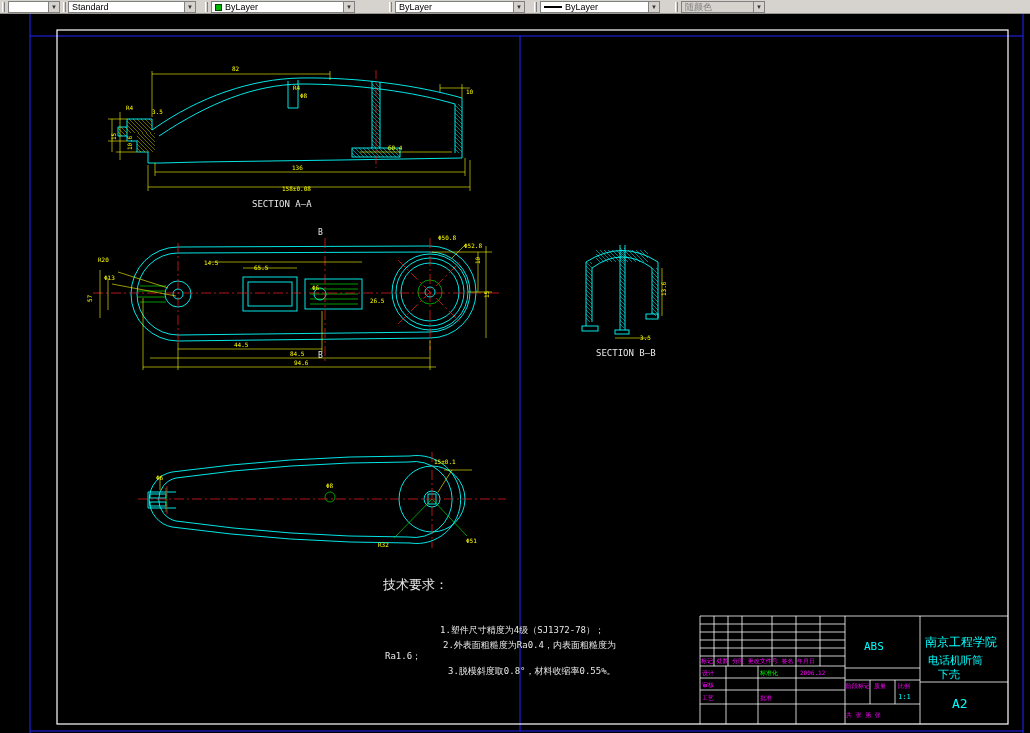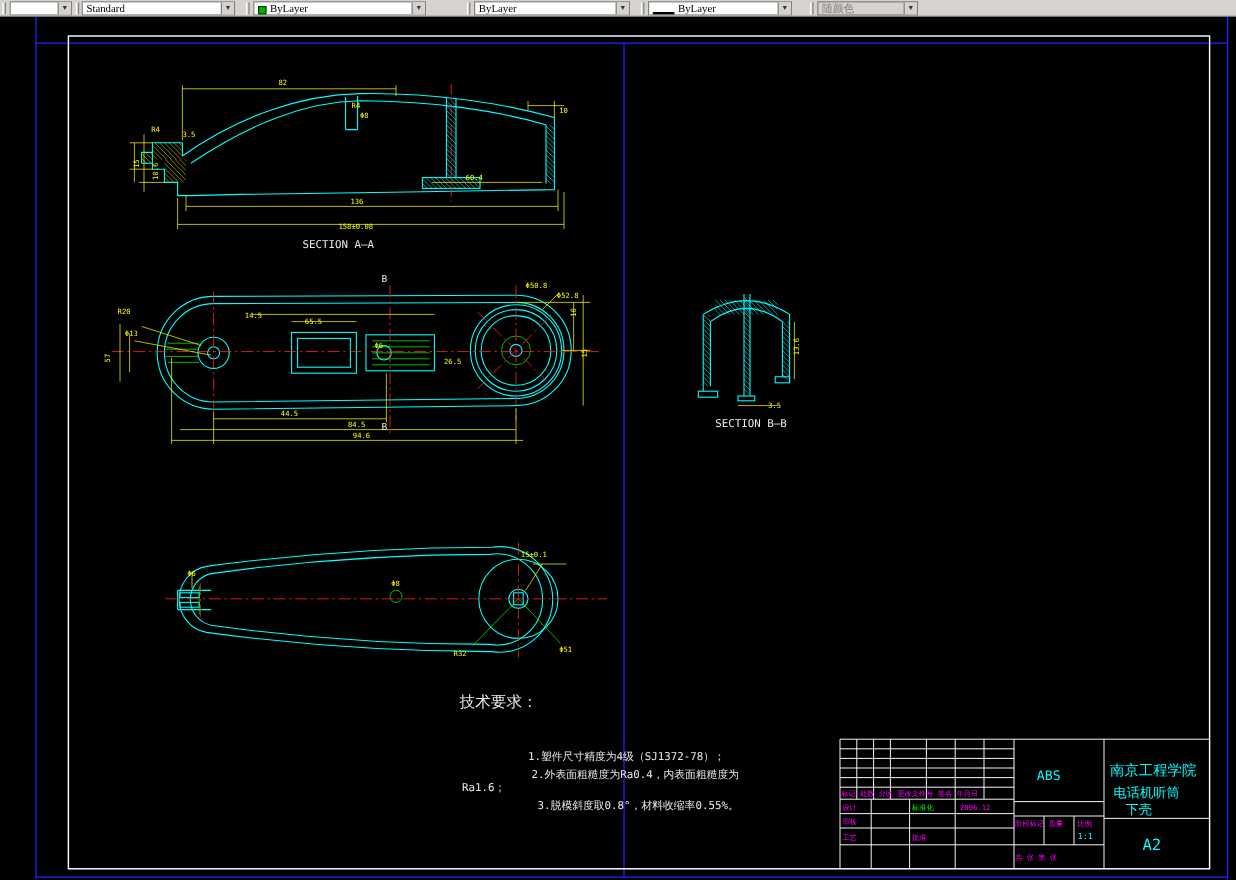--- a/index.html
+++ b/index.html
@@ -4,22 +4,22 @@
 <style>
   *{margin:0;padding:0;box-sizing:border-box}
   html,body{width:1030px;height:733px;background:#000;overflow:hidden;
     font-family:"DejaVu Sans",sans-serif}
   .toolbar{position:absolute;top:0;left:0;width:1030px;height:14px;
     background:#d6d3ce;border-bottom:1px solid #9a968f}
   .grip{position:absolute;top:2px;width:3px;height:10px;
     border-left:1px solid #fff;border-right:1px solid #808080}
   .combo{position:absolute;top:1px;height:12px;background:#fff;
     border:1px solid #808080;font-size:9px;color:#000;
-    display:flex;align-items:flex-end;padding-left:3px;gap:3px;
-    font-family:Liberation Serif, serif}
+    display:flex;align-items:center;padding-left:3px;gap:3px;
+    font-family:Liberation Sans, sans-serif}
   .combo .txt{white-space:nowrap;overflow:hidden;line-height:10px}
   .combo .arrow{margin-left:auto;width:11px;height:10px;background:#d6d3ce;
     border-left:1px solid #808080;font-size:6px;line-height:10px;
     text-align:center;color:#333;flex:0 0 auto}
   .combo.disabled{background:#d6d3ce;color:#808080}
   .swatch{width:7px;height:7px;background:#00b400;border:1px solid #004000;flex:0 0 auto}
   .lwline{width:18px;height:2px;background:#000;flex:0 0 auto}
   .canvas{position:absolute;top:14px;left:0;width:1030px;height:719px;background:#000}
   svg text{font-family:"DejaVu Sans Mono","Liberation Mono",monospace}
 </style>

